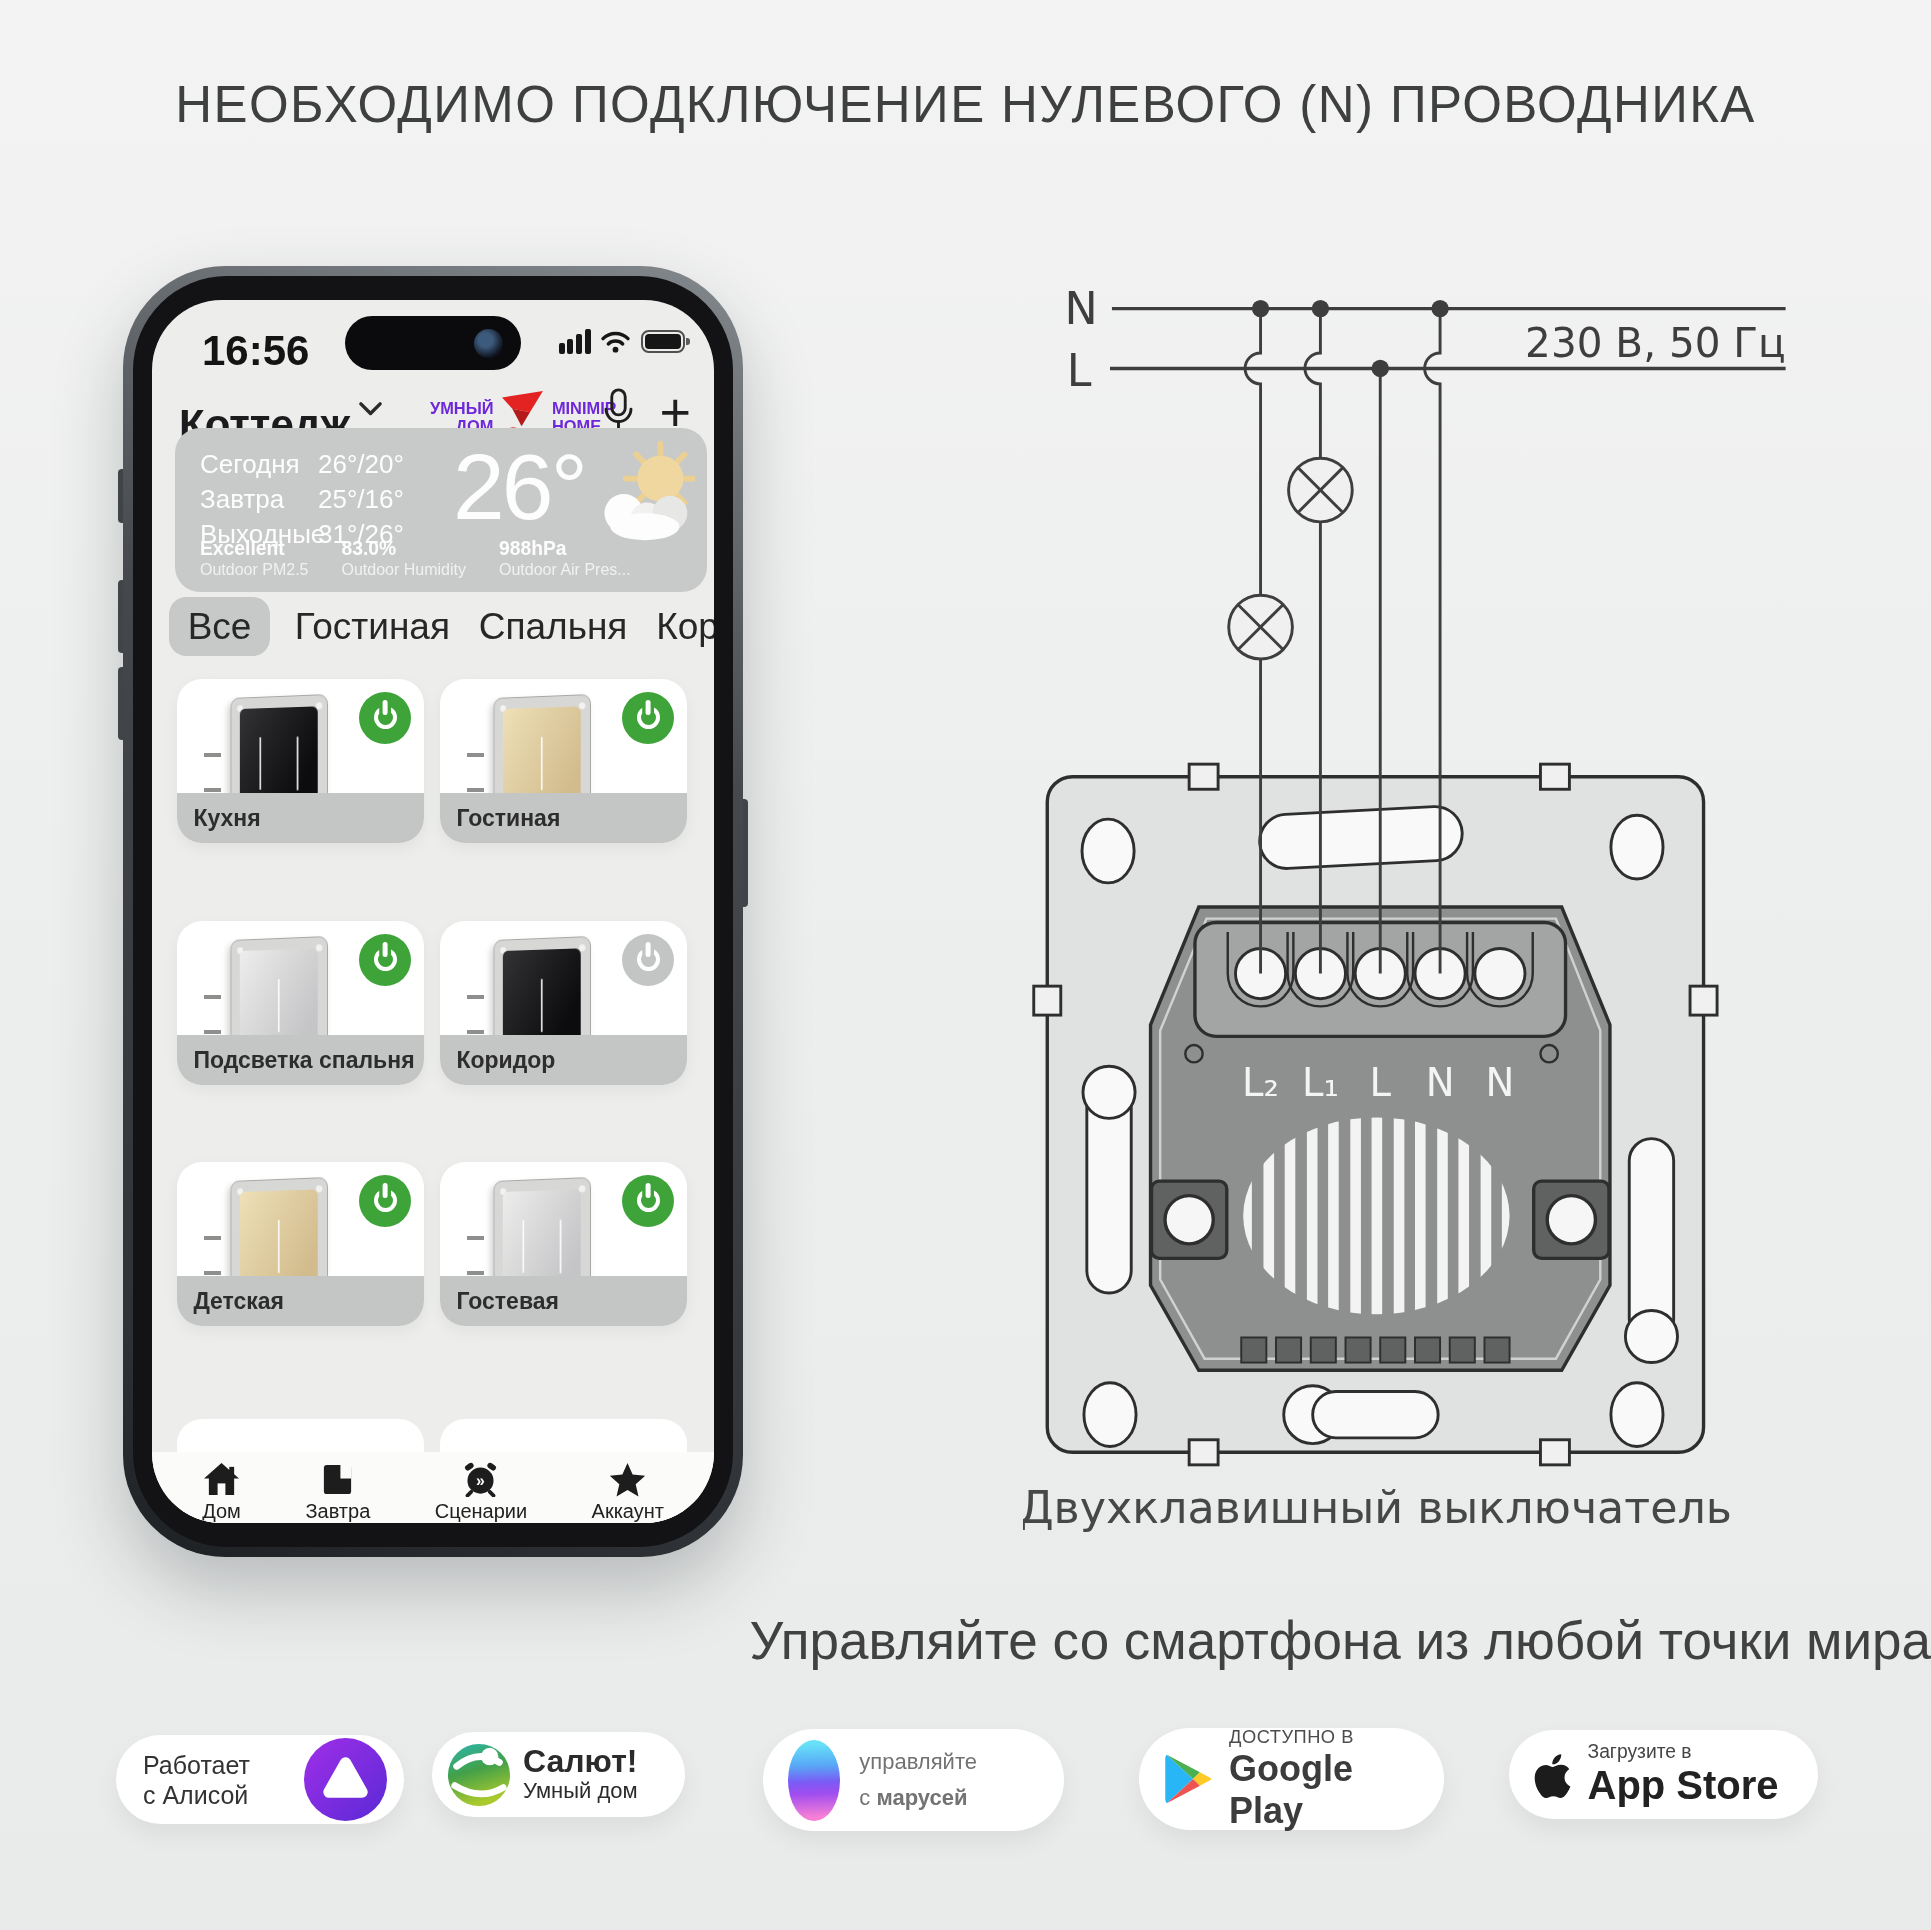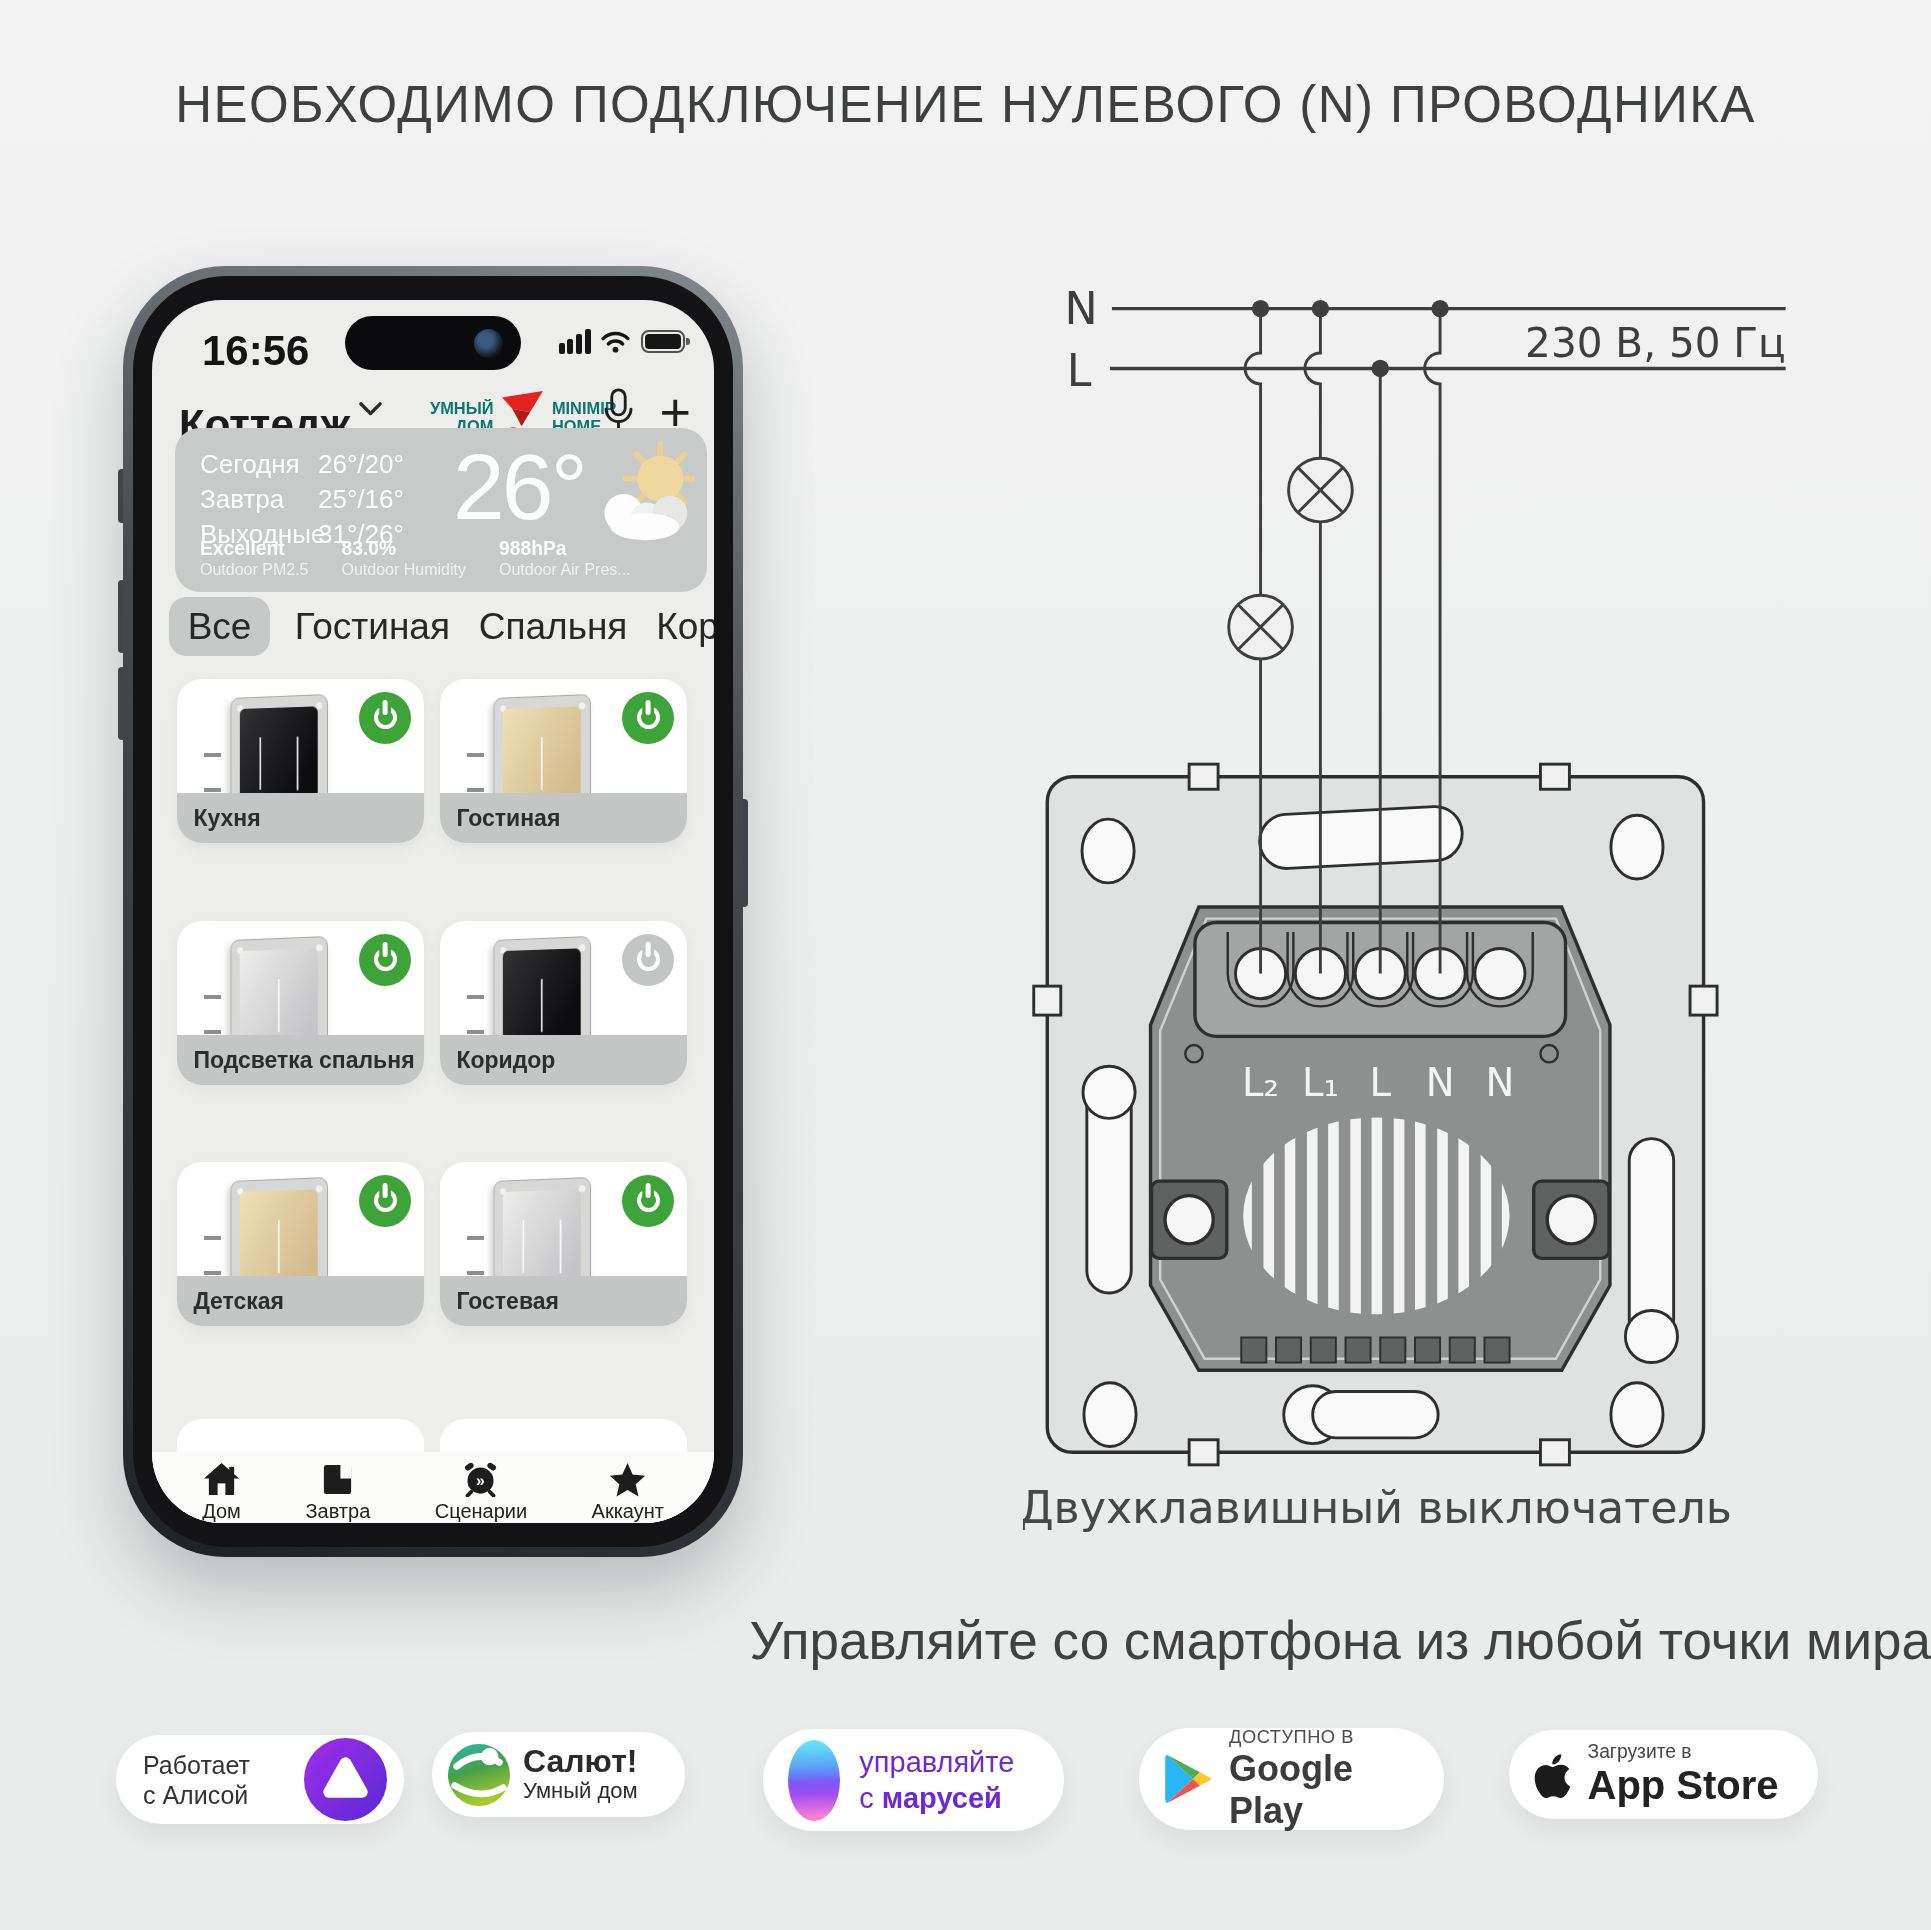--- a/index.html
+++ b/index.html
@@ -37,21 +37,21 @@
   .sig i { display:block; width:5.8px; border-radius:1.9px; background:#161616; }
   .battery { position:relative; width:44px; height:23px; border:2.4px solid #50514f; border-radius:7.7px; }
   .battery::before { content:""; position:absolute; left:1.9px; top:1.9px; right:1.9px; bottom:1.9px; border-radius:3.9px; background:#161616; }
   .battery::after { content:""; position:absolute; right:-6.8px; top:5.8px; width:3.9px; height:7.7px; border-radius:0 2.9px 2.9px 0; background:#5b5c5a; }
 
   
   .app-header { position:absolute; left:0; top:85px; width:100%; height:68px; }
   .location { position:absolute; left:27px; top:16px; display:flex; align-items:flex-start; gap:7.7px;
     font-size:42px; font-weight:600; color:#1c1c1e; }
   .brand { position:absolute; left:278px; top:5.8px; display:flex; align-items:center; gap:8.7px; }
-  .brand-col { font-size:16.4px; font-weight:800; line-height:18.3px; color:#0f766e; }
+  .brand-col { font-size:16.4px; font-weight:800; line-height:18.3px; color:#6d28d9; }
   .brand-col.r { text-align:right; }
   .hdr-icons { position:absolute; right:23px; top:1.9px; display:flex; align-items:center; gap:25px; }
   .plus-glyph { font-size:54px; font-weight:300; color:#1f1f1f; line-height:50px; }
 
   
   .weather { position:absolute; left:23px; top:128px; width:532px; height:164px;
     border-radius:25px; background:#c8cac9; color:#fdfdfd; }
   .w-rows { position:absolute; left:25px; top:19.3px; font-size:26px; line-height:35px; }
   .w-row { display:flex; }
   .w-row b { font-weight:400; width:118px; }
@@ -120,21 +120,21 @@
 
   
   .badge { position:absolute; background:#fff; border-radius:58px; display:flex; align-items:center;
     box-shadow:0 11.6px 25px rgba(0,0,0,.06); }
   .badge-alisa { left:116px; top:1735px; width:288px; height:89px; padding:0 17.4px 0 27px; justify-content:space-between; }
   .badge-alisa .txt { font-size:25px; line-height:30px; color:#333; }
   .badge-salut { left:432px; top:1732px; width:253px; height:85px; padding:0 15.4px; gap:11.6px; }
   .badge-salut .t1 { font-size:32px; font-weight:800; color:#2b2b2b; line-height:33px; }
   .badge-salut .t2 { font-size:22px; font-weight:500; color:#2b2b2b; }
   .badge-marusia { left:763px; top:1729px; width:301px; height:102px; padding:0 25px; gap:19.3px; }
-  .badge-marusia .txt { font-size:29px; line-height:36px; color:#6d28d9; }
+  .badge-marusia .txt { font-size:22px; line-height:36px; color:#737373; }
   .badge-marusia b { font-weight:700; }
   .blob { width:52px; height:81px; border-radius:50%;
     background:linear-gradient(178deg,#67e1f8 6%,#58a7f6 32%,#7b5bf5 52%,#a04df0 66%,#f77fd5 94%); }
   .badge-gplay { left:1139px; top:1728px; width:305px; height:102px; padding:0 23px; gap:15.4px; }
   .badge-gplay .small { font-size:18.3px; color:#4c4c4c; letter-spacing:0.5px; }
   .badge-gplay .big { font-size:36px; font-weight:700; color:#3c3c3c; }
   .badge-apple { left:1509px; top:1730px; width:309px; height:89px; padding:0 21px; gap:13.5px; }
   .badge-apple .small { font-size:19.3px; color:#454545; }
   .badge-apple .big { font-size:40px; font-weight:700; color:#222; }
 </style>

